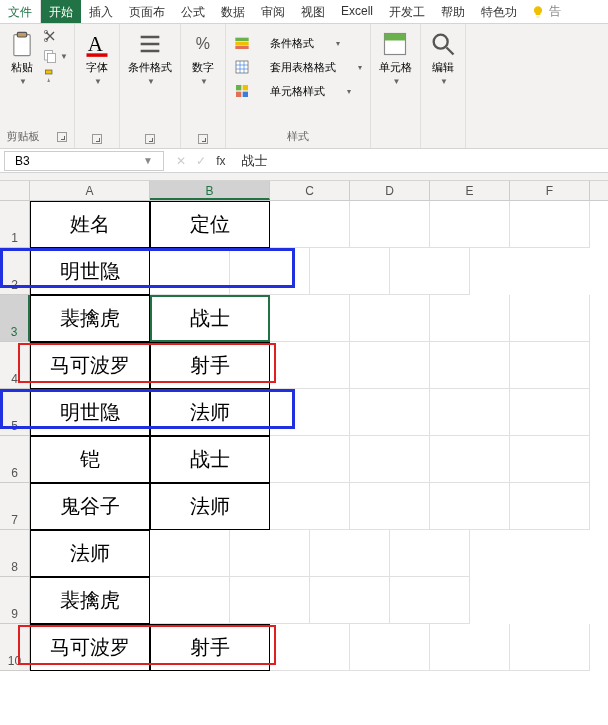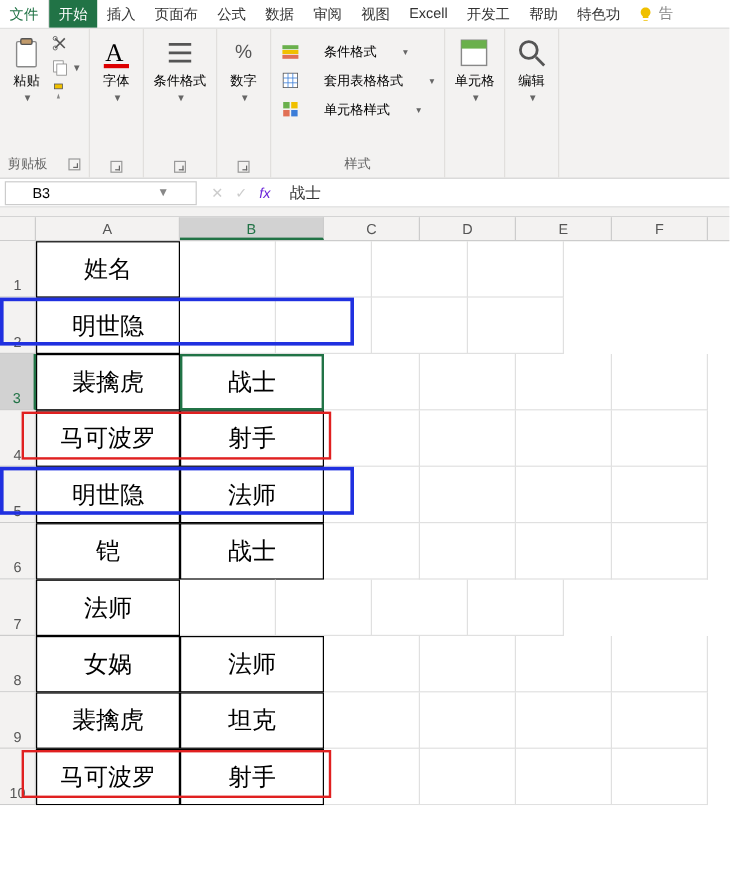--- a/index.html
+++ b/index.html
@@ -23,24 +23,24 @@
   .big-btn { display:flex; flex-direction:column; align-items:center; gap:2px; padding:2px; }
   .big-btn .icon { width:28px; height:28px; }
   .big-btn .lbl { font-size:11px; }
   .small-col { display:flex; flex-direction:column; gap:4px; }
   .small-icon { width:16px; height:16px; }
   .drop-arrow { font-size:8px; color:#666; margin-left:2px; }
   .style-item { display:flex; align-items:center; gap:20px; font-size:11px; padding:1px 2px; white-space:nowrap;}
   
   
   .formula-row { display:flex; align-items:center; height:24px; border-bottom:1px solid #d4d4d4; }
-  .name-box { width:160px; border:1px solid #ccc; margin:2px 4px; height:20px; display:flex; align-items:center; padding:0 22px; background:#fff; font-size:12px; position:relative;}
+  .name-box { width:160px; border:1px solid #ccc; margin:2px 4px; height:20px; display:flex; align-items:center; padding:0 10px; background:#fff; font-size:12px; position:relative;}
   .name-box .dd { margin-left:auto; color:#888; font-size:10px; }
   .fx-controls { display:flex; align-items:center; gap:10px; padding:0 8px; color:#bbb; }
-  .fx-controls .fx { font-style:italic; color:#6d28d9; }
+  .fx-controls .fx { color:#404040; }
   .formula-input { flex:1; padding:0 8px; font-size:13px; color:#333; }
   
   
   .grid { position:relative; }
   .col-headers { display:flex; background:#f3f2f1; height:20px; border-bottom:1px solid #ccc; }
   .corner { width:30px; border-right:1px solid #ccc; background:#f3f2f1; }
   .col-h { text-align:center; font-size:12px; color:#555; border-right:1px solid #ccc; line-height:20px; }
   .col-A { width:120px; } .col-B { width:120px; } .col-C { width:80px; } .col-D { width:80px; } .col-E { width:80px; } .col-F { width:80px; }
   .col-h.sel { background:#d2d2d2; color:#217346; border-bottom:2px solid #217346; }
   
@@ -250,20 +250,21 @@
     <div class="col-h col-B sel">B</div>
     <div class="col-h col-C">C</div>
     <div class="col-h col-D">D</div>
     <div class="col-h col-E">E</div>
     <div class="col-h col-F">F</div>
   </div>
   <div class="rows">
     <div class="row">
         <div class="row-h">1</div>
         <div class="cell A bordered">姓名</div>
+        <div class="cell B bordered">定位</div>
         <div class="cell C"></div>
         <div class="cell D"></div>
         <div class="cell E"></div>
         <div class="cell F"></div>
       </div>
     <div class="row">
         <div class="row-h">2</div>
         <div class="cell A bordered">明世隐</div>
         <div class="cell C"></div>
         <div class="cell D"></div>
@@ -301,39 +302,38 @@
         <div class="row-h">6</div>
         <div class="cell A bordered">铠</div>
         <div class="cell B bordered">战士</div>
         <div class="cell C"></div>
         <div class="cell D"></div>
         <div class="cell E"></div>
         <div class="cell F"></div>
       </div>
     <div class="row">
         <div class="row-h">7</div>
+        <div class="cell A bordered">鬼谷子</div>
         <div class="cell B bordered">法师</div>
         <div class="cell C"></div>
         <div class="cell D"></div>
         <div class="cell E"></div>
         <div class="cell F"></div>
       </div>
     <div class="row">
         <div class="row-h">8</div>
-        <div class="cell A bordered">女娲</div>
         <div class="cell B bordered">法师</div>
         <div class="cell C"></div>
         <div class="cell D"></div>
         <div class="cell E"></div>
         <div class="cell F"></div>
       </div>
     <div class="row">
         <div class="row-h">9</div>
         <div class="cell A bordered">裴擒虎</div>
-        <div class="cell B bordered">坦克</div>
         <div class="cell C"></div>
         <div class="cell D"></div>
         <div class="cell E"></div>
         <div class="cell F"></div>
       </div>
     <div class="row">
         <div class="row-h">10</div>
         <div class="cell A bordered">马可波罗</div>
         <div class="cell B bordered">射手</div>
         <div class="cell C"></div>

